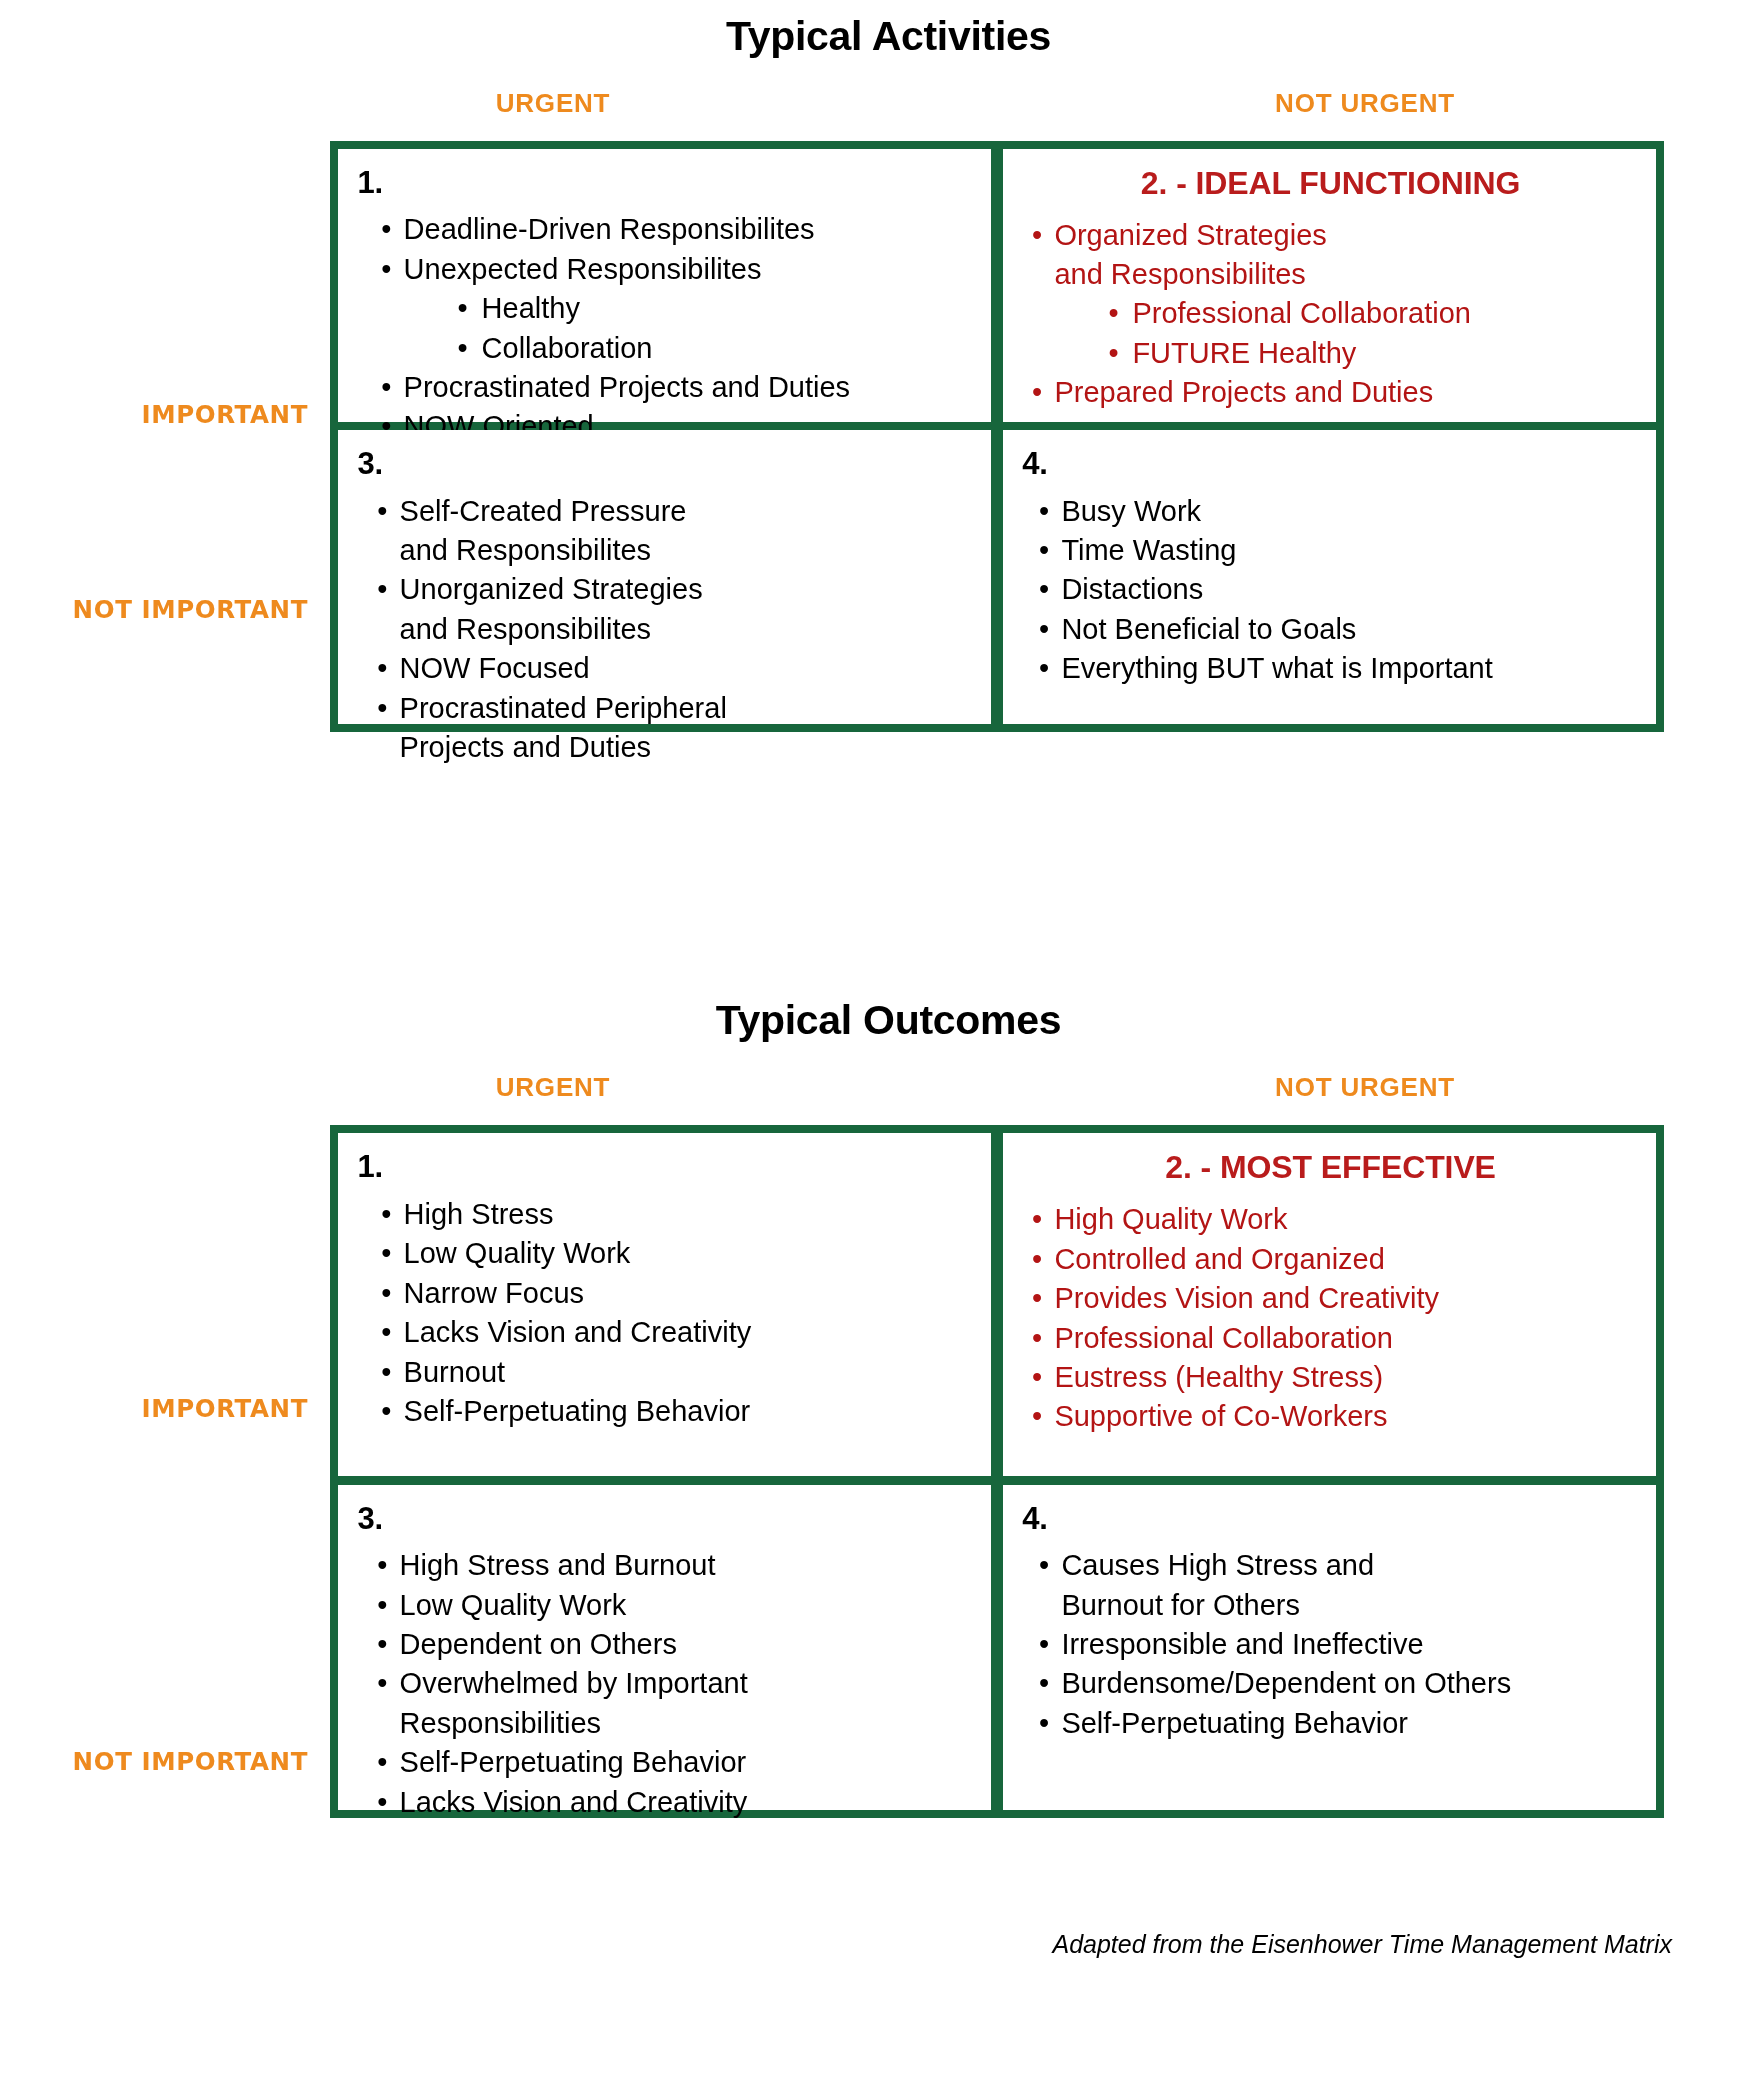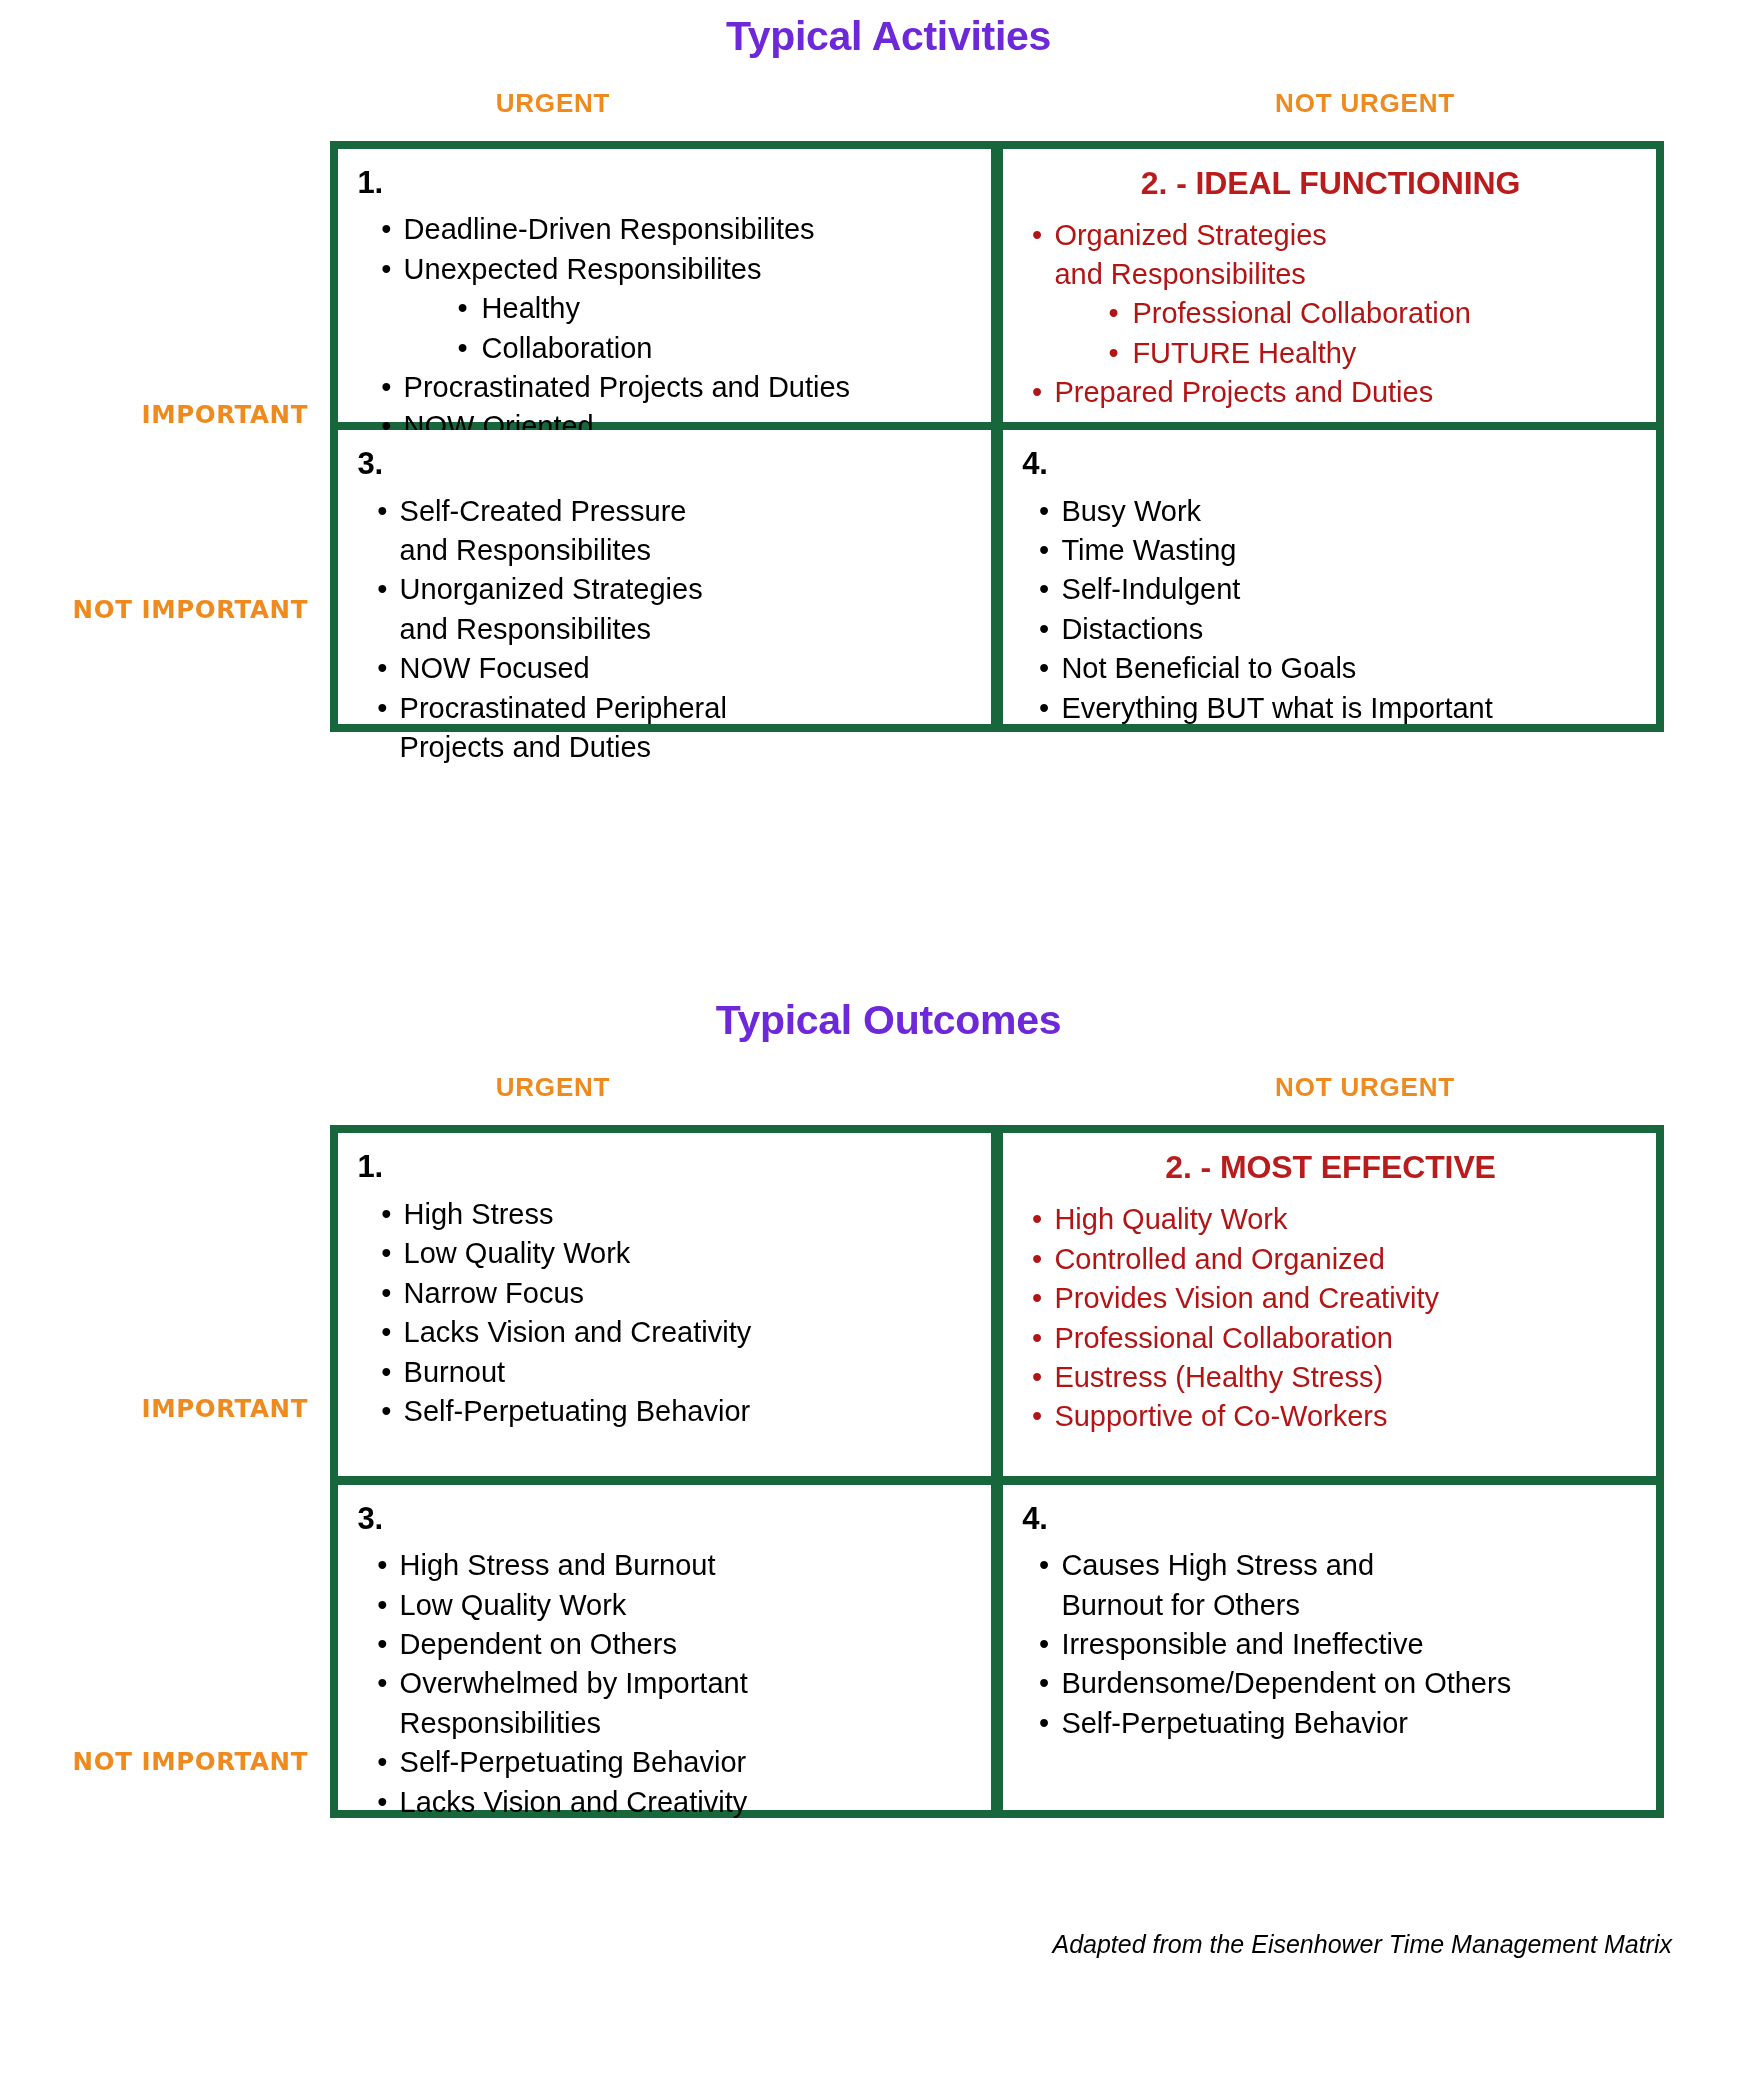--- a/index.html
+++ b/index.html
@@ -18,21 +18,21 @@
 
   
   .matrix-block { position: absolute; left: 0; width: 1749px; }
   #matrix-activities { top: 0; }
   #matrix-outcomes  { top: 986px; }
 
   .matrix-title {
     text-align: center;
     font-size: 41px;
     font-weight: bold;
-    color: #6d28d9;
+    color: #000000;
     letter-spacing: -0.3px;
     padding-left: 28px;
   }
   #matrix-activities .matrix-title { padding-top: 12.6px; }
   #matrix-outcomes  .matrix-title { padding-top: 11.2px; }
 
   .col-headers {
     position: relative;
     height: 53px;
     margin-top: 28px;
@@ -196,21 +196,20 @@
               <li>Procrastinated Peripheral
 Projects and Duties</li>
             </ul>
         </div>
         <div class="v-divider"></div>
         <div class="cell" style="height:294px;">
           <div class="cell-number">4.</div>
           <ul class="bullets q4-list">
               <li>Busy Work</li>
               <li>Time Wasting</li>
-              <li>Self-Indulgent</li>
               <li>Distactions</li>
               <li>Not Beneficial to Goals</li>
               <li>Everything BUT what is Important</li>
             </ul>
         </div>
       </div>
     </div>
   </div>
 
   <div class="matrix-block" id="matrix-outcomes">

